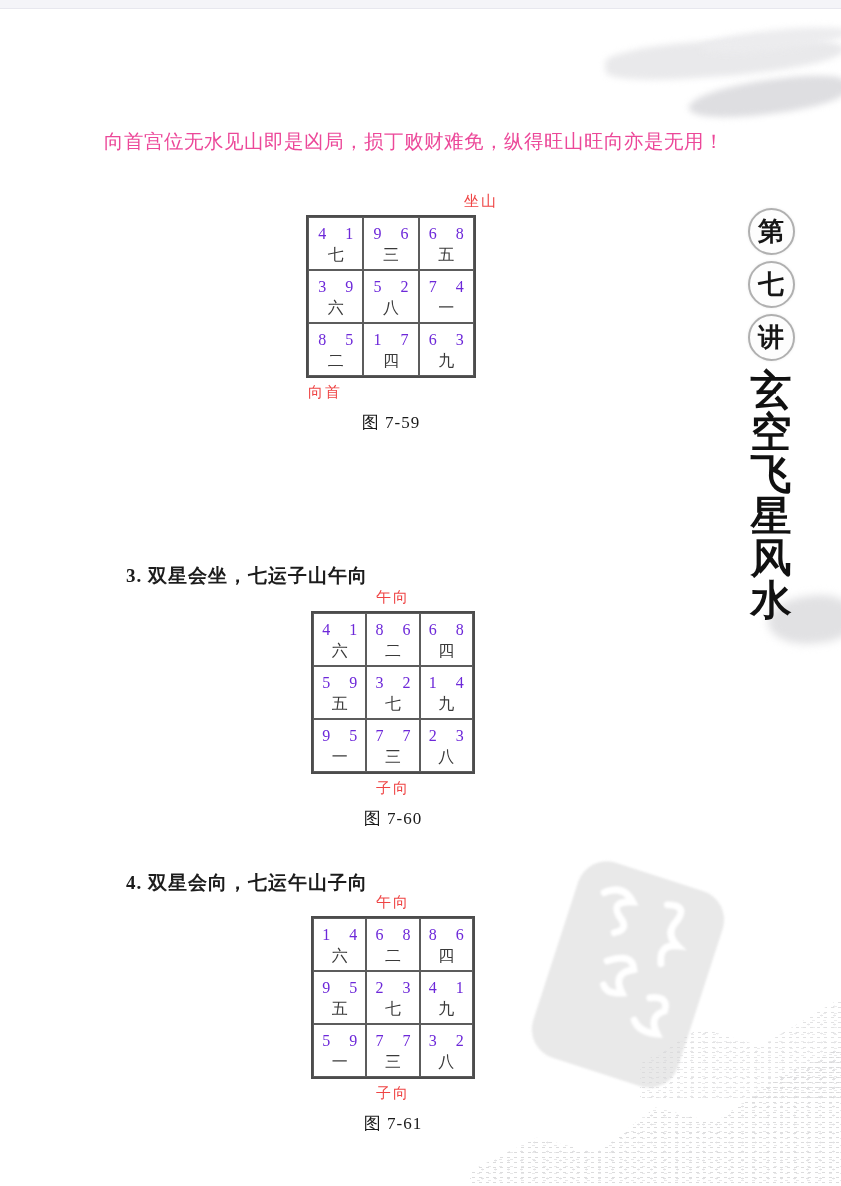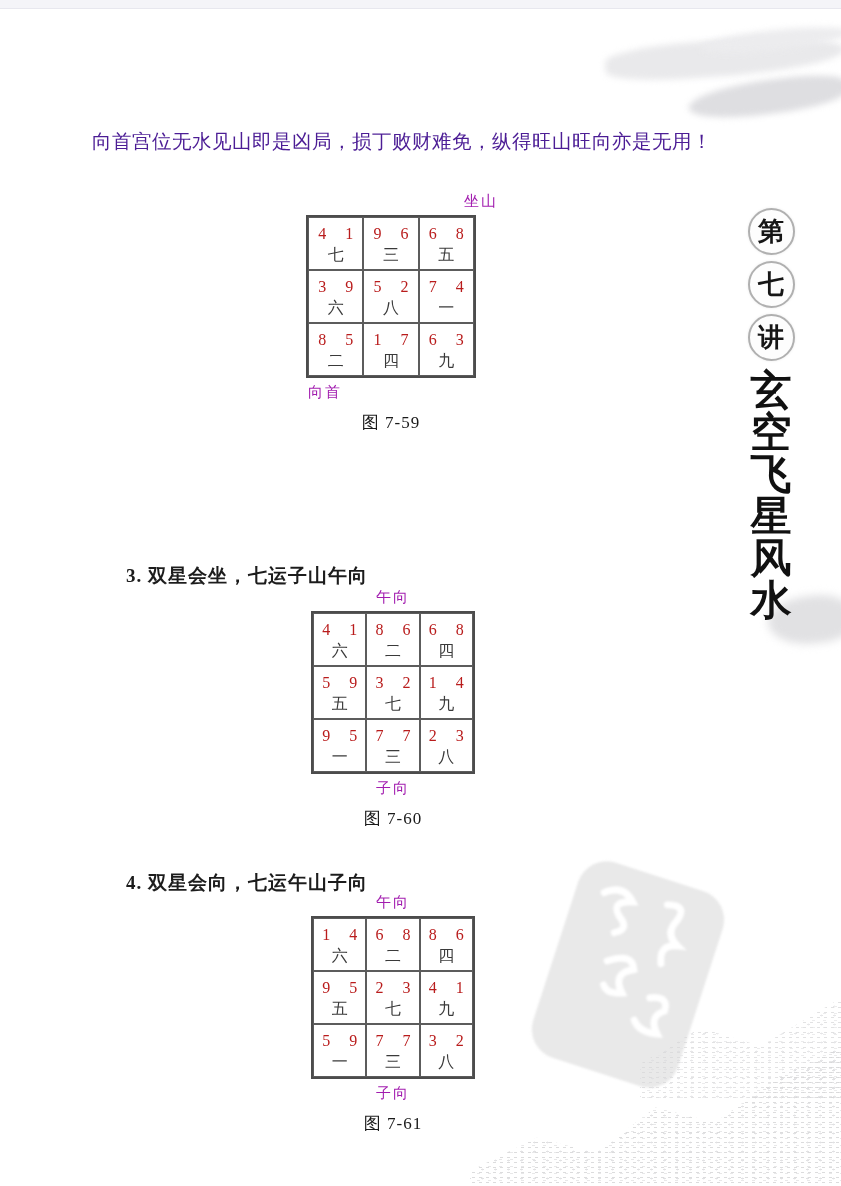--- a/index.html
+++ b/index.html
@@ -23,35 +23,35 @@
       radial-gradient(#d6d6d8 1px, transparent 1.3px),
       radial-gradient(#e4e4e6 1px, transparent 1.5px),
       radial-gradient(#dcdcde 1.2px, transparent 1.6px);
     background-size:7px 5px,11px 7px,13px 9px;
     background-position:0 0,3px 2px,6px 4px;
   }
   .grain1{left:470px;top:1035px;width:371px;height:151px;clip-path:polygon(0 90%,18% 68%,34% 78%,50% 48%,66% 58%,82% 30%,100% 8%,100% 100%,0 100%);opacity:.85;}
   .grain2{left:640px;top:980px;width:201px;height:120px;clip-path:polygon(0 70%,30% 40%,60% 55%,100% 15%,100% 100%,0 100%);opacity:.7;}
 
   
-  .body-par{position:absolute;left:92px;width:634px;font-size:19.5px;line-height:33px;text-align:justify;color:#4c1d95;letter-spacing:.5px;margin:0;}
+  .body-par{position:absolute;left:104px;width:634px;font-size:19.5px;line-height:33px;text-align:justify;color:#ec4899;letter-spacing:.5px;margin:0;}
   .indent{text-indent:2em;}
   .heading{position:absolute;left:126px;font-size:19px;color:#1c1c1c;letter-spacing:1px;margin:0;font-weight:600;}
 
   
   .fig{position:absolute;}
-  .fig-label{font-size:15px;color:#a21caf;letter-spacing:2px;}
+  .fig-label{font-size:15px;color:#ef4444;letter-spacing:2px;}
   .fig-label.top{margin-bottom:4px;}
   .fig-label.bot{margin-top:5px;}
   .al-r{text-align:right;margin-right:-22px;}
   .al-l{text-align:left;margin-left:2px;}
   .al-c{text-align:center;}
   .grid{display:grid;grid-template-columns:repeat(3,1fr);border:2px solid #4c4c4c;background:#fff;}
   .cell{border:1px solid #5c5c5c;height:51px;display:flex;flex-direction:column;align-items:center;justify-content:center;}
-  .stars{font-size:16px;color:#b91c1c;word-spacing:15px;line-height:21px;font-family:"Liberation Serif","DejaVu Serif",serif;}
+  .stars{font-size:16px;color:#6d28d9;word-spacing:15px;line-height:21px;font-family:"Liberation Serif","DejaVu Serif",serif;}
   .palace{font-size:16px;color:#3a3a3a;line-height:21px;}
   .fig-caption{margin-top:9px;text-align:center;font-weight:400;font-size:17px;color:#1a1a1a;letter-spacing:1px;}
 
   
   .sidebar{position:absolute;left:740px;top:208px;width:62px;}
   .chap-circle{width:43px;height:43px;border:2px solid #b0b0b0;border-radius:50%;margin:0 auto 6px auto;display:flex;align-items:center;justify-content:center;
     font-size:26px;font-weight:700;color:#161616;background:#fdfdfd;box-shadow:0 0 3px rgba(0,0,0,.08);}
   .side-title{margin-top:8px;}
   .side-title .tchar{display:block;text-align:center;font-size:41px;line-height:42px;font-weight:900;color:#111;}
 

